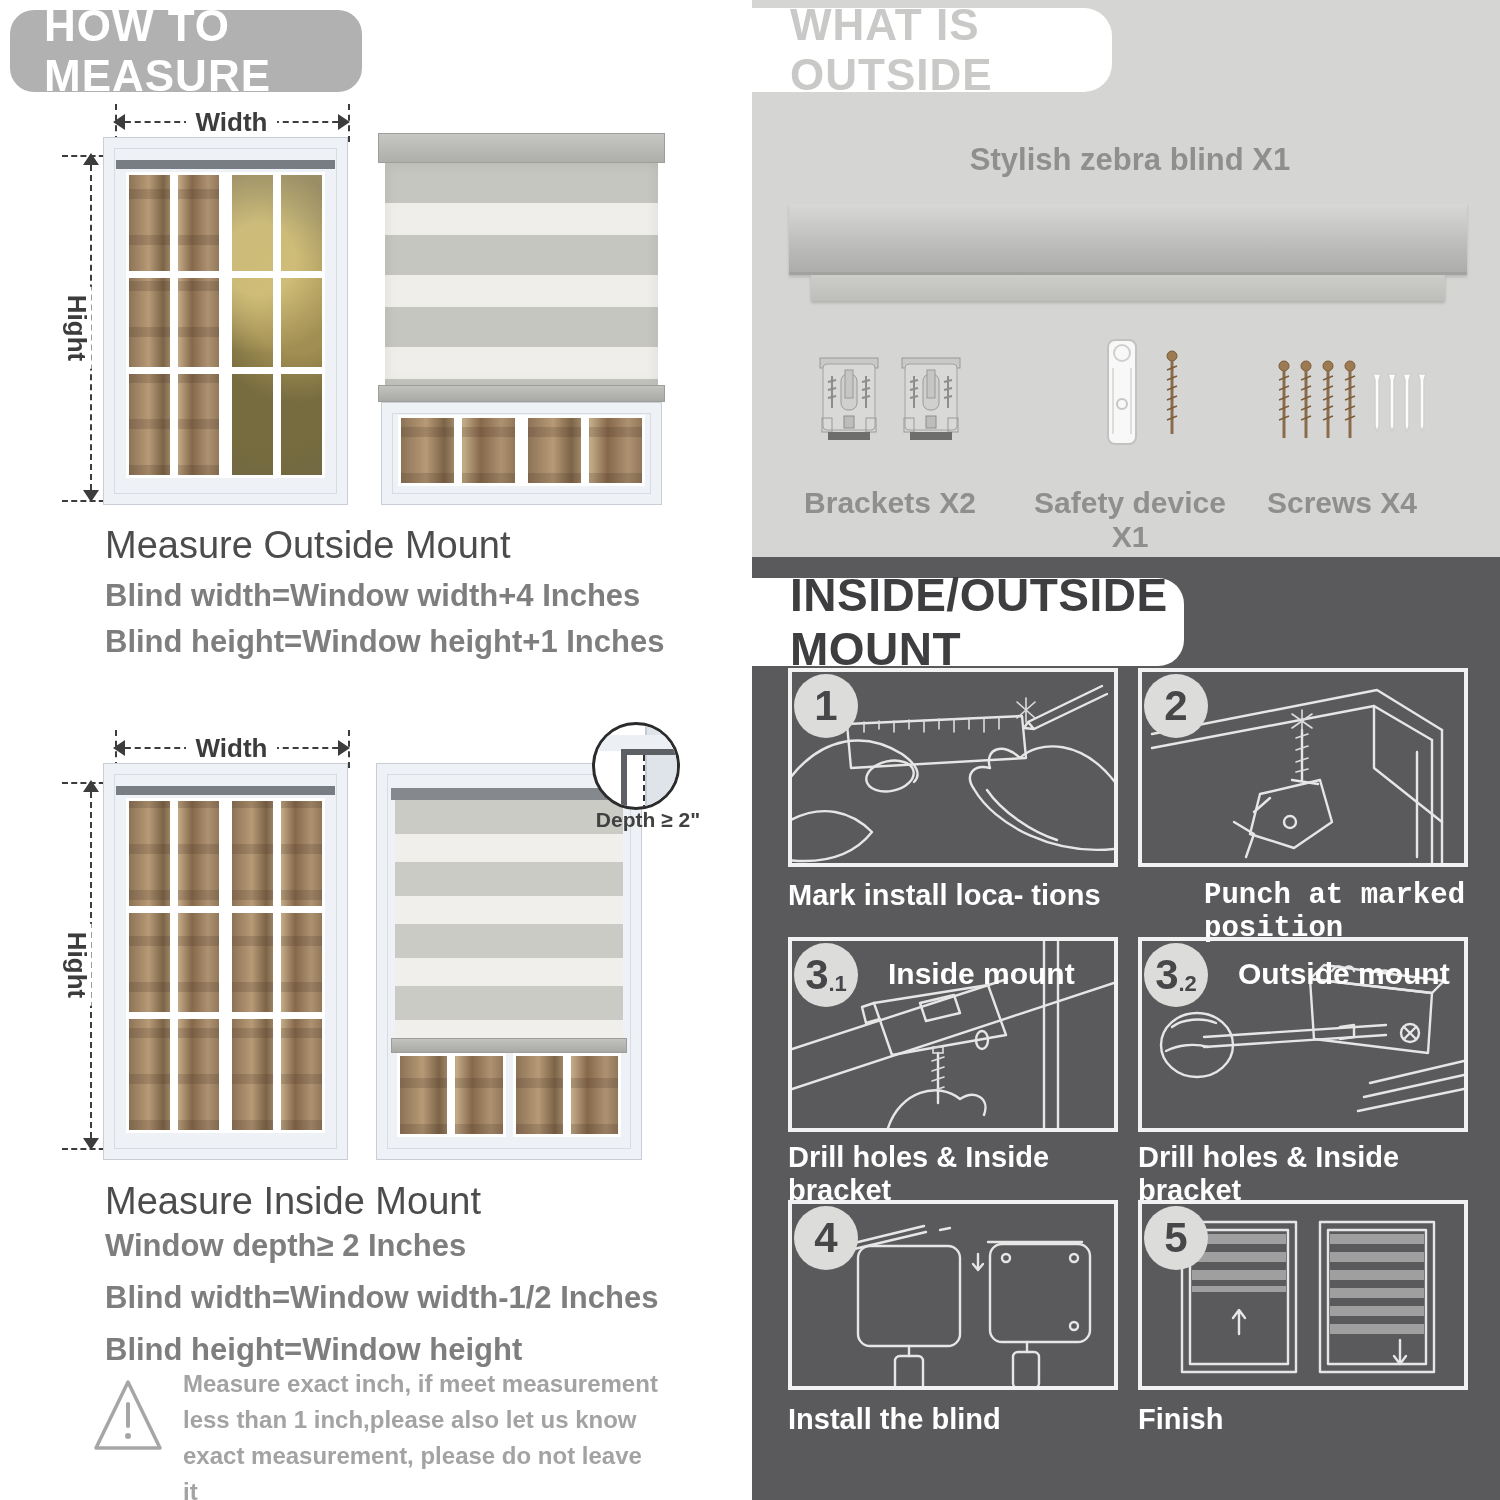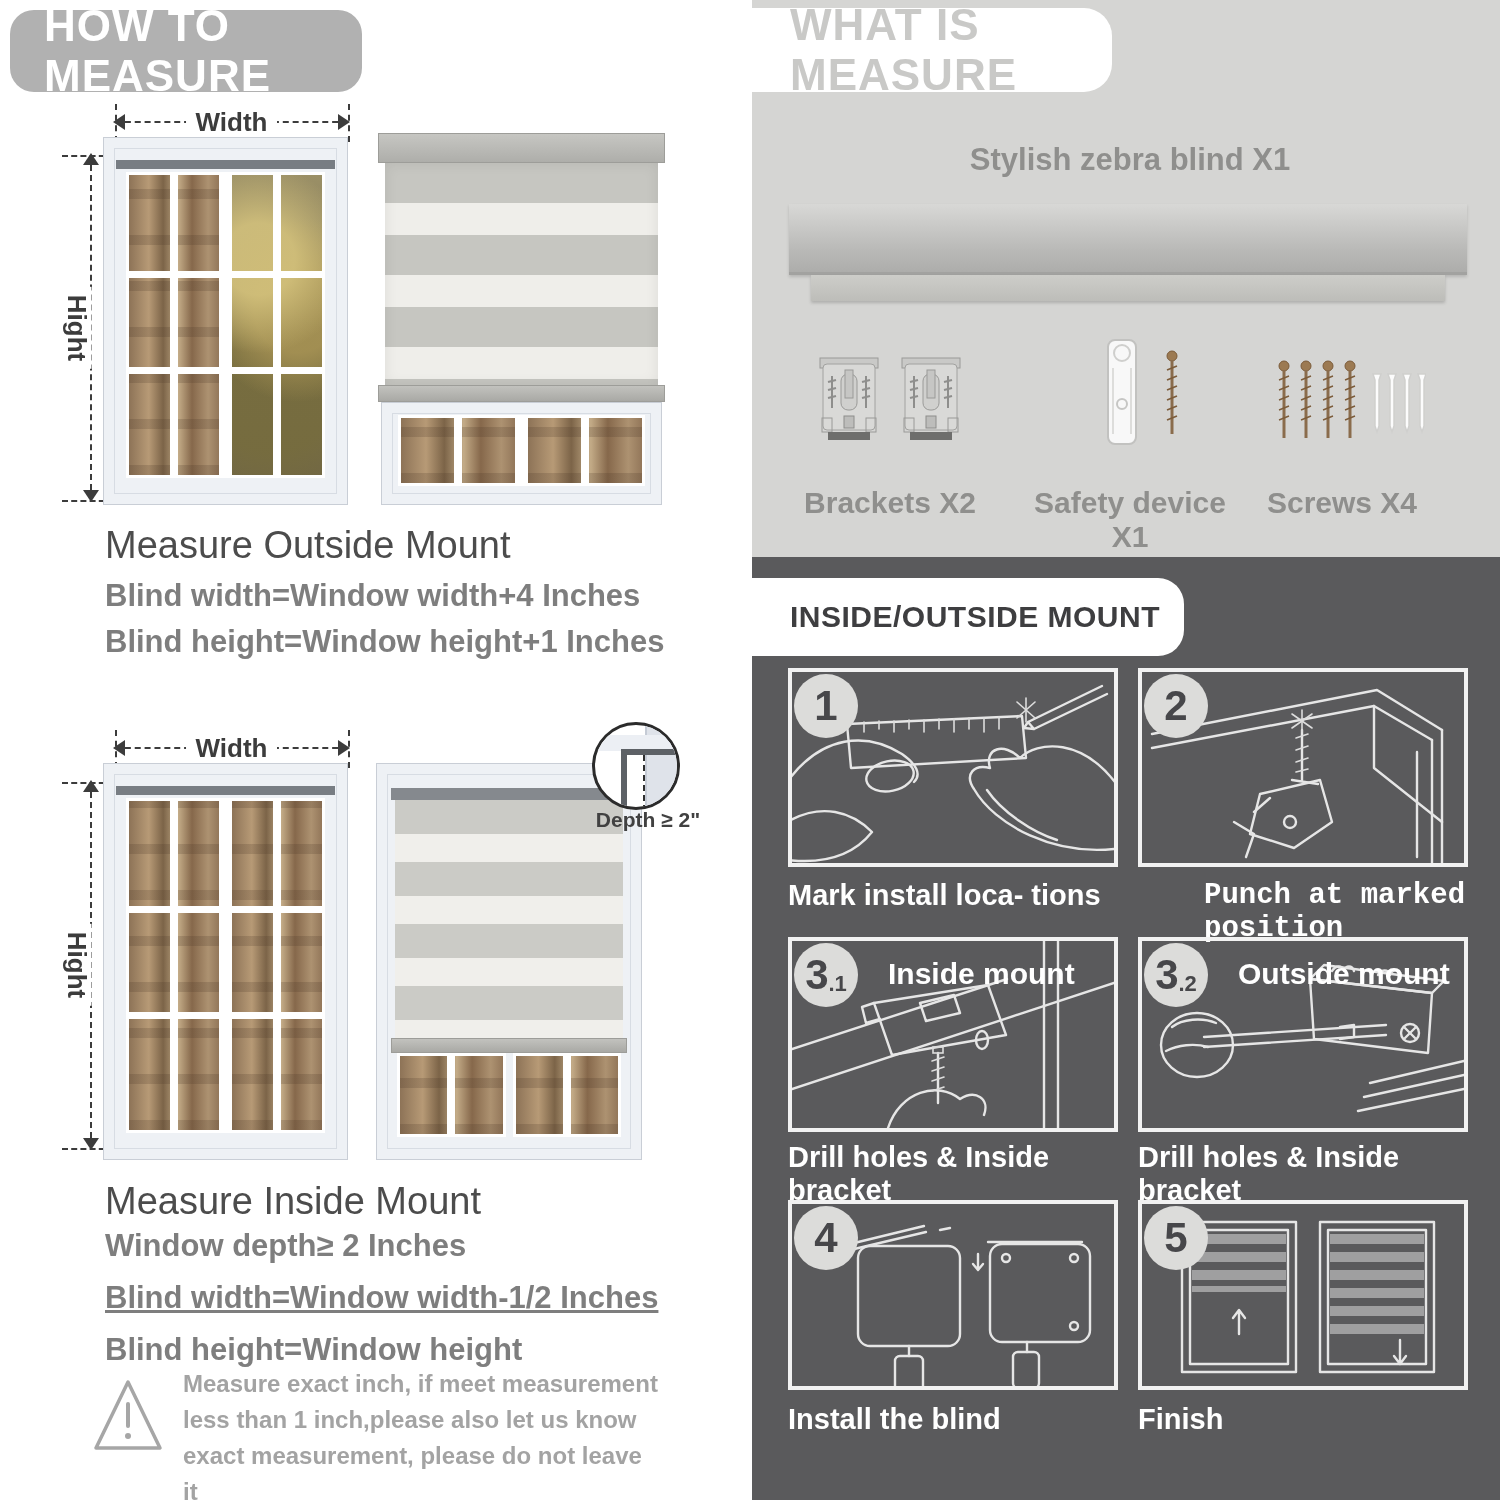--- a/index.html
+++ b/index.html
@@ -68,23 +68,23 @@
   .hdr-included{left:752px;top:8px;width:360px;height:84px;background:#ffffff;border-radius:0 28px 28px 0;
     display:flex;align-items:center;padding-left:38px;box-sizing:border-box;
     color:var(--included-header-text,#c9c9c7);font-weight:bold;font-size:44px;letter-spacing:1px;}
   .incl-label{font-weight:bold;font-size:30px;color:var(--label-gray,#8f8f8d);text-align:center;}
   .headrail{left:789px;top:204px;width:678px;height:68px;
     background:linear-gradient(180deg,#d8d8d6,#b8b8b6 70%,#adadab);border-bottom:3px solid #a2a2a0;
     box-shadow:0 2px 3px rgba(0,0,0,.15);}
   .headrail2{left:811px;top:275px;width:634px;height:26px;background:linear-gradient(180deg,#cdcdc9,#bdbdb9);
     box-shadow:0 2px 3px rgba(0,0,0,.18);}
 
-  .hdr-mount{left:752px;top:578px;width:432px;height:78px;background:#ffffff;border-radius:0 26px 26px 0;
+  .hdr-mount{left:752px;top:578px;width:432px;height:88px;background:#ffffff;border-radius:0 26px 26px 0;
     display:flex;align-items:center;padding-left:38px;box-sizing:border-box;
-    color:var(--mount-header-text,#3e3e40);font-weight:bold;font-size:30px;letter-spacing:.5px;}
+    color:var(--mount-header-text,#3e3e40);font-weight:bold;font-size:46px;letter-spacing:.5px;}
 
   .step-box{position:absolute;width:330px;border:4px solid #f2f2f2;box-sizing:border-box;overflow:hidden;}
   .step-box svg{position:absolute;left:0;top:0;width:100%;height:100%;}
   .badge{position:absolute;top:2px;left:2px;width:64px;height:64px;border-radius:50%;background:#dcdcda;
     display:flex;align-items:center;justify-content:center;color:#47474a;font-weight:bold;font-size:42px;}
   .badge .sub{font-size:22px;align-self:flex-end;margin-bottom:10px;}
   .step-title{position:absolute;top:16px;left:96px;color:#ffffff;font-weight:bold;font-size:30px;}
   .step-caption{position:absolute;width:360px;color:#ffffff;font-weight:bold;font-size:29px;}
 
   .sketch{stroke:#e6e6e6;stroke-width:2.4;fill:none;stroke-linecap:round;stroke-linejoin:round;}
@@ -195,34 +195,34 @@
 <div class="abs detail-circle" style="left:592px;top:722px;">
   <div style="position:absolute;right:0;top:0;width:30px;height:88px;background:#dfe3ea;border-left:2px solid #c5cbd5;"></div>
   <div style="position:absolute;left:0;top:10px;width:88px;height:16px;background:#eceff4;"></div>
   <div style="position:absolute;left:26px;top:24px;width:62px;height:64px;border-left:6px solid #5d6166;border-top:6px solid #5d6166;box-sizing:border-box;"></div>
   <div style="position:absolute;left:48px;top:30px;height:56px;border-left:2px dashed #2f2f2f;"></div>
 </div>
 <div class="abs depth-lbl" style="left:578px;top:808px;width:140px;text-align:center;">Depth ≥ 2"</div>
 
 <div class="abs sec-title" style="left:105px;top:1180px;">Measure Inside Mount</div>
 <div class="abs sec-line" style="left:105px;top:1228px;">Window depth≥ 2 Inches</div>
-<div class="abs sec-line" style="left:105px;top:1280px;text-decoration:underline;">Blind width=Window width-1/2 Inches</div>
+<div class="abs sec-line" style="left:105px;top:1280px;">Blind width=Window width-1/2 Inches</div>
 <div class="abs sec-line" style="left:105px;top:1332px;">Blind height=Window height</div>
 
 <svg class="abs" style="left:92px;top:1374px;" width="72" height="82" viewBox="0 0 72 82">
   <path d="M36,8 L68,74 L4,74 Z" fill="none" stroke="#a6a6a6" stroke-width="3.5" stroke-linejoin="round"></path>
   <line x1="36" y1="30" x2="36" y2="52" stroke="#a6a6a6" stroke-width="4" stroke-linecap="round"></line>
   <circle cx="36" cy="62" r="3" fill="#a6a6a6"></circle>
 </svg>
 <div class="abs note-text" style="left:183px;top:1366px;width:480px;">Measure exact inch, if meet measurement less than 1 inch,please also let us know exact measurement, please do not leave it</div>
 
 <div class="abs panel-light"></div>
 <div class="abs panel-dark"></div>
 
-<div class="abs hdr-included">WHAT IS MEASURE</div>
+<div class="abs hdr-included">WHAT IS OUTSIDE</div>
 
 <div class="abs incl-label" style="left:880px;top:142px;width:500px;font-size:31px;">Stylish zebra blind X1</div>
 
 <div class="abs headrail"></div>
 <div class="abs headrail2"></div>
 
 <svg class="abs" style="left:816px;top:350px;" width="66" height="96" viewBox="0 0 66 96">
   <rect x="4" y="8" width="58" height="10" fill="#c9c9c7" stroke="#9a9a98"></rect>
   <rect x="7" y="14" width="52" height="66" rx="4" fill="#d9d9d7" stroke="#a2a2a0"></rect>
   <rect x="25" y="24" width="16" height="36" rx="7" fill="#d0d0ce" stroke="#9a9a98"></rect>

